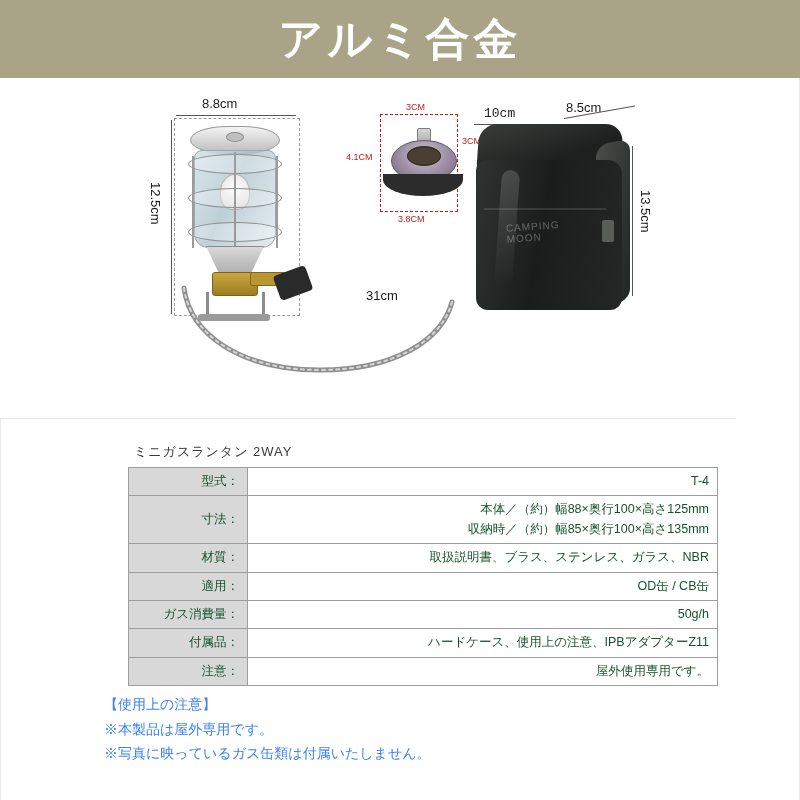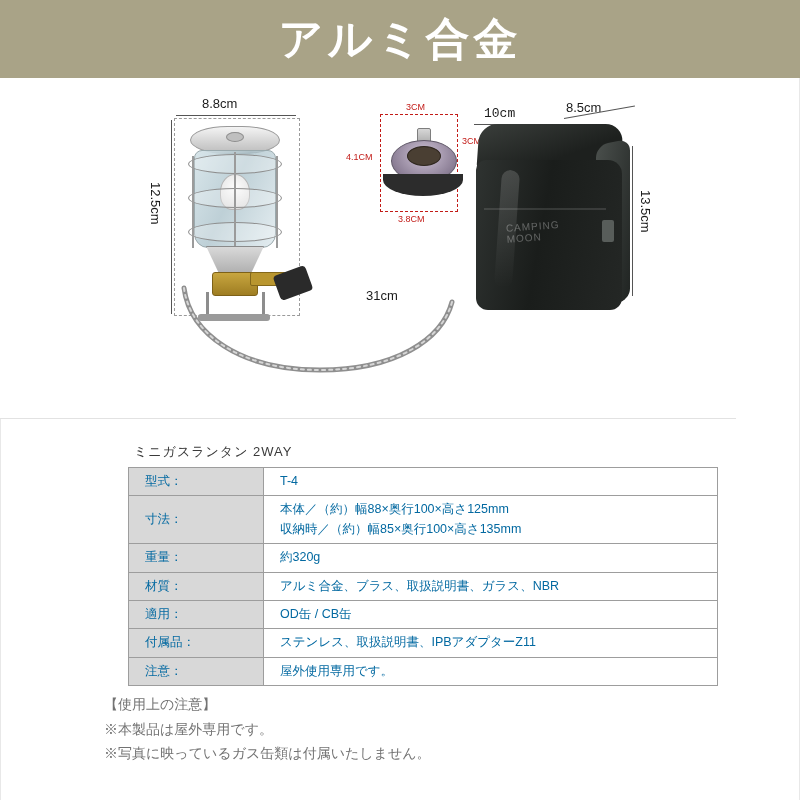--- a/index.html
+++ b/index.html
@@ -306,44 +306,45 @@
     padding: 2px 0 6px 6px;
     letter-spacing: 1px;
   }
   table.spec {
     border-collapse: collapse;
     width: 590px;
     font-size: 12.5px;
   }
   table.spec td {
     border: 1px solid #9d9d9d;
-    padding: 4px 16px;
+    padding: 4px 8px;
     vertical-align: middle;
     line-height: 1.55;
-    color: #0369a1;
+    color: #14532d;
+    text-align: right;
   }
   table.spec td.key {
     width: 102px;
     background: #d8d8d8;
     font-weight: normal;
     white-space: nowrap;
   }
   table.spec td.val {
     background: #ffffff;
   }
 
   
   .notes {
     position: absolute;
     left: 104px;
     top: 692px;
     width: 620px;
     font-size: 14px;
     line-height: 1.75;
-    color: #737373;
+    color: #3b82f6;
   }
   .notes div { white-space: nowrap; }
 
   
   .page-edge-l, .page-edge-r {
     position: absolute;
     top: 0; width: 1px; height: 800px;
     background: #e8e8e8;
   }
   .page-edge-l { left: 0; }
@@ -436,34 +437,34 @@
       <tr>
         <td class="key">型式：</td>
         <td class="val">T-4</td>
       </tr>
       <tr>
         <td class="key">寸法：</td>
         <td class="val" style="white-space:pre-line;">本体／（約）幅88×奥行100×高さ125mm
 収納時／（約）幅85×奥行100×高さ135mm</td>
       </tr>
       <tr>
-        <td class="key">重量：</td>
-        <td class="val">約320g</td>
-      </tr>
-      <tr>
         <td class="key">材質：</td>
-        <td class="val">アルミ合金、ブラス、取扱説明書、ガラス、NBR</td>
+        <td class="val">取扱説明書、ブラス、ステンレス、ガラス、NBR</td>
       </tr>
       <tr>
         <td class="key">適用：</td>
         <td class="val">OD缶 / CB缶</td>
       </tr>
       <tr>
+        <td class="key">ガス消費量：</td>
+        <td class="val">50g/h</td>
+      </tr>
+      <tr>
         <td class="key">付属品：</td>
-        <td class="val">ステンレス、取扱説明書、IPBアダプターZ11</td>
+        <td class="val">ハードケース、使用上の注意、IPBアダプターZ11</td>
       </tr>
       <tr>
         <td class="key">注意：</td>
         <td class="val">屋外使用専用です。</td>
       </tr>
     </tbody>
   </table>
 </div>
 
 <div class="notes">

